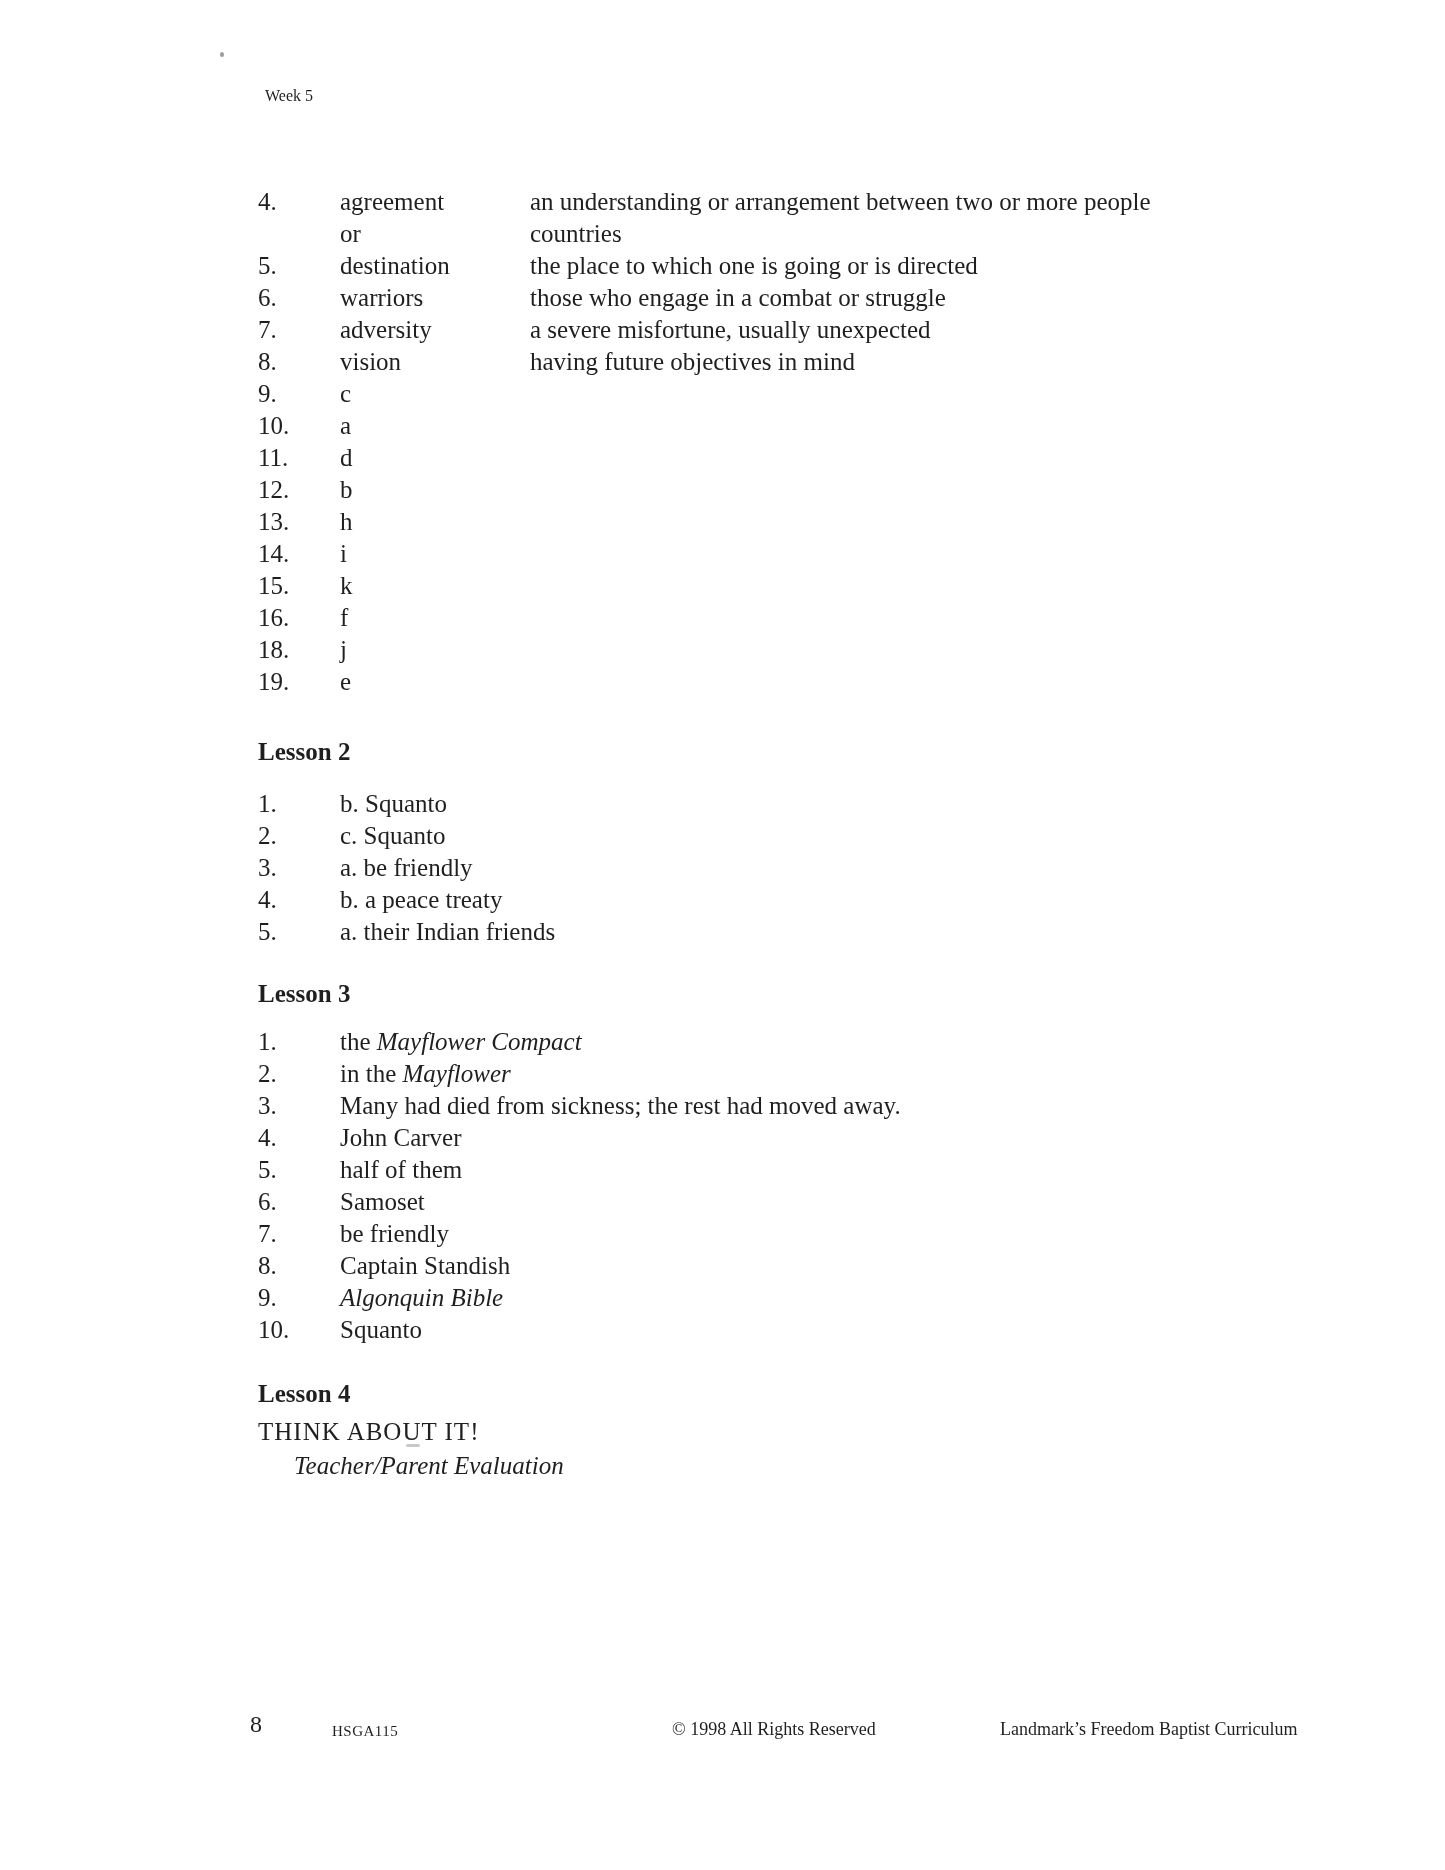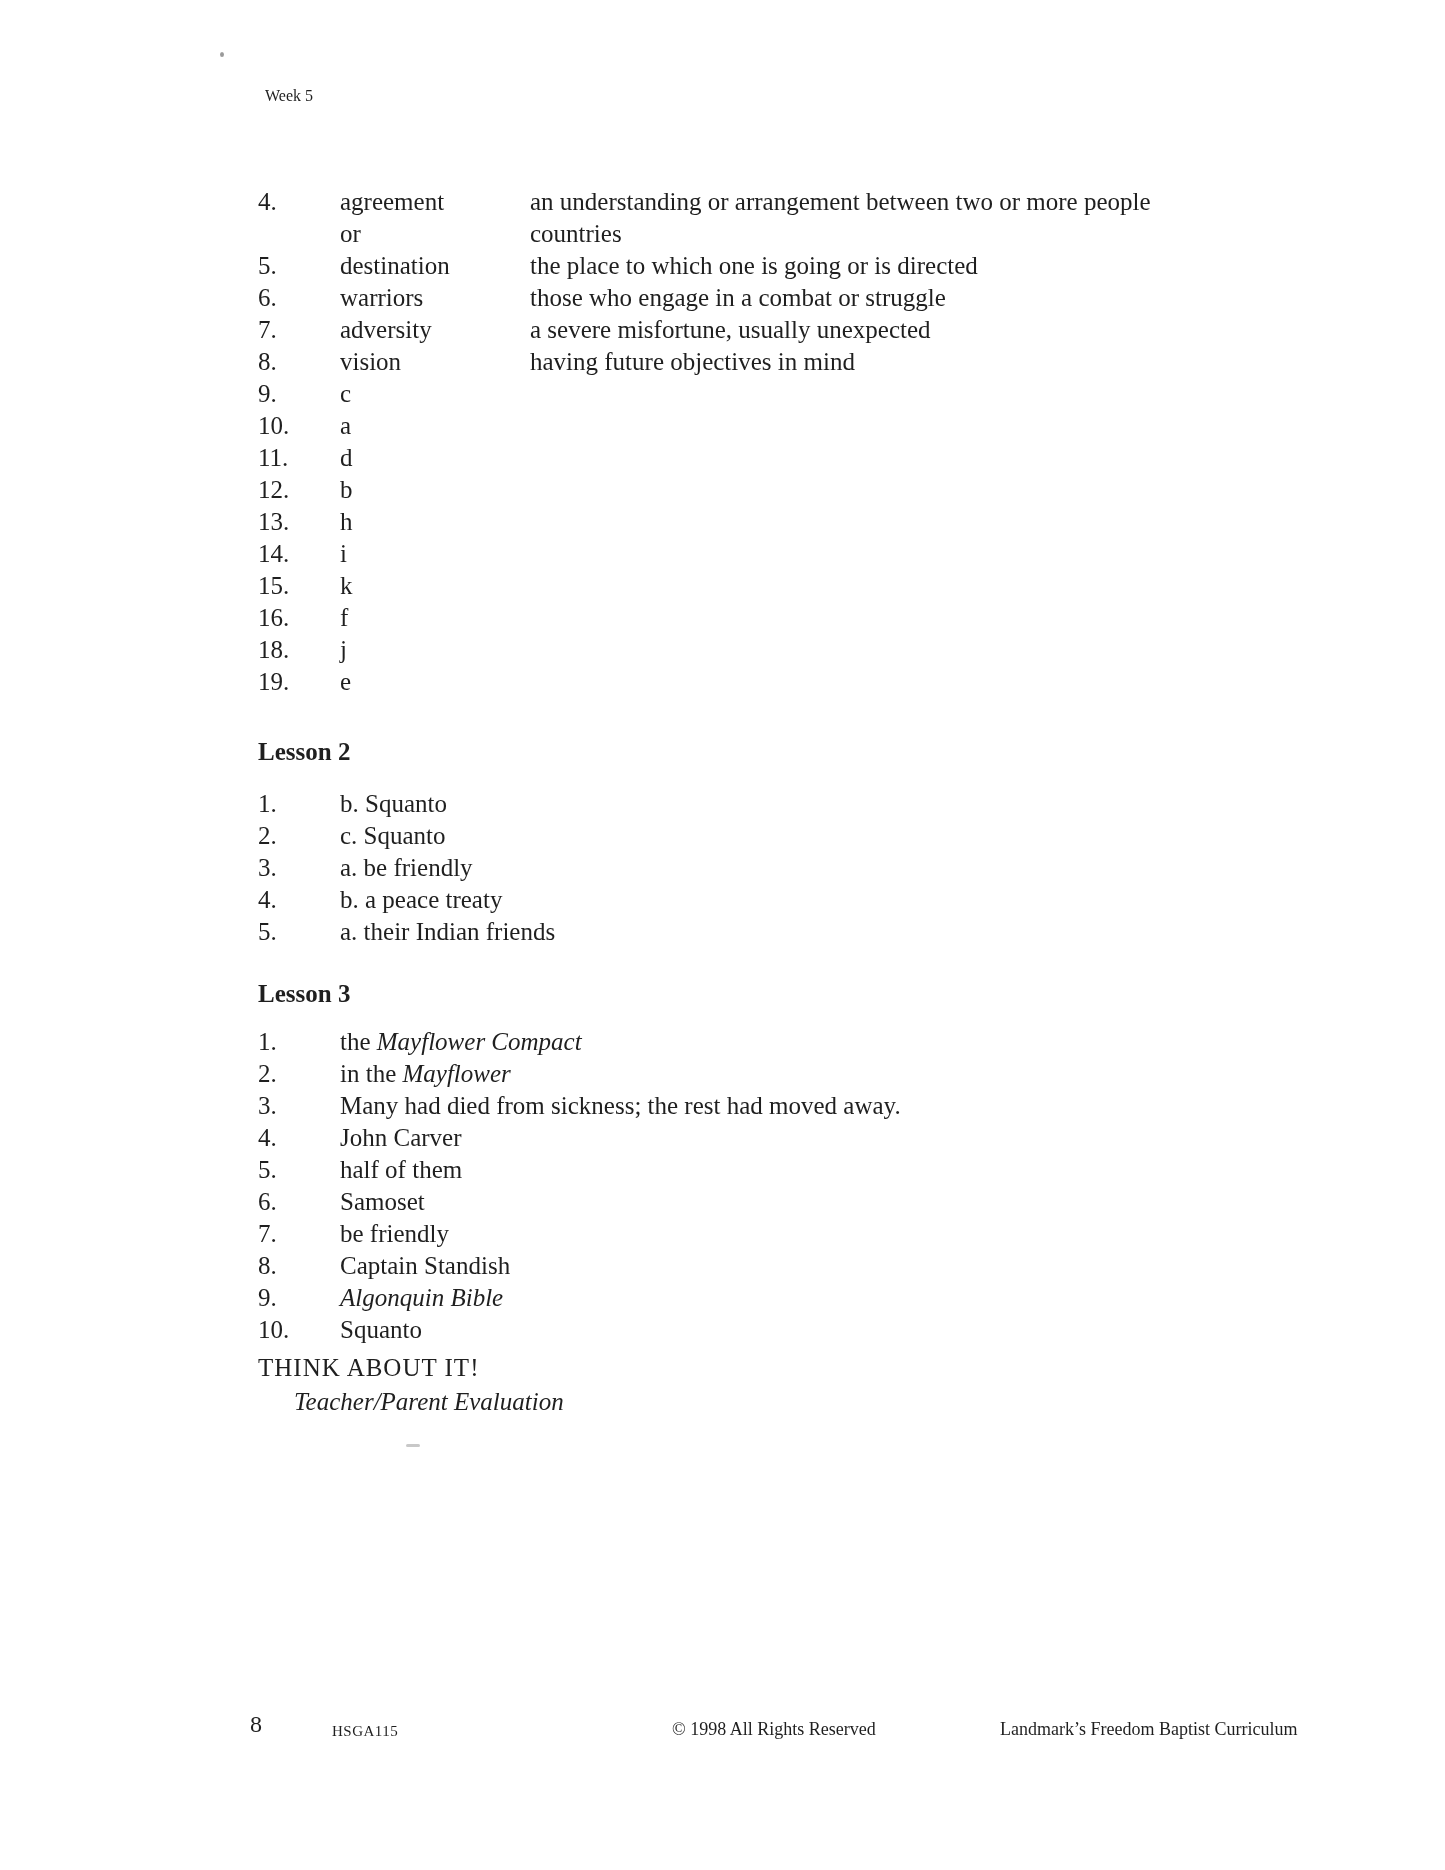--- a/index.html
+++ b/index.html
@@ -229,20 +229,21 @@
         <div class="lrow">
           <div class="num">9.</div>
           <div class="ans"><span class="it">Algonquin Bible</span></div>
         </div>
         <div class="lrow">
           <div class="num">10.</div>
           <div class="ans"><span>Squanto</span></div>
         </div>
       </section>
 
+    <h2 class="lesson-heading h-l4">Lesson 4</h2>
     <div class="callout">THINK ABOUT IT!</div>
     <div class="evaluation">Teacher/Parent Evaluation</div>
   </main>
 
   <div class="artifact a-dash"></div>
 
   <footer>
     <span class="pnum">8</span>
     <span class="code">HSGA115</span>
     <span class="copy">© 1998 All Rights Reserved</span>

